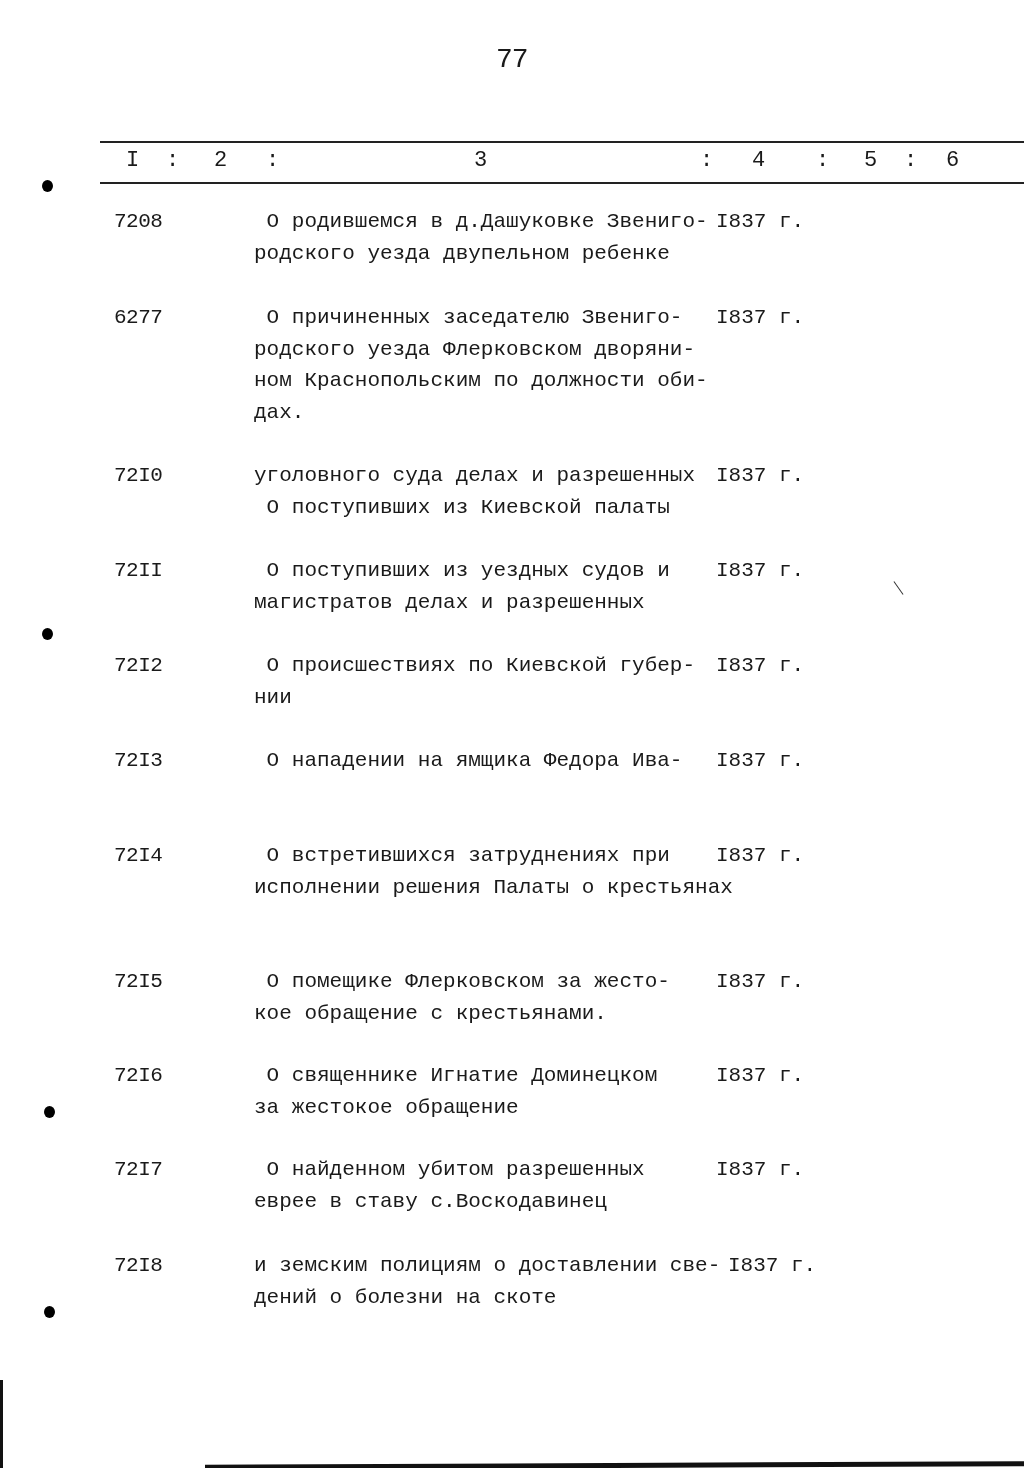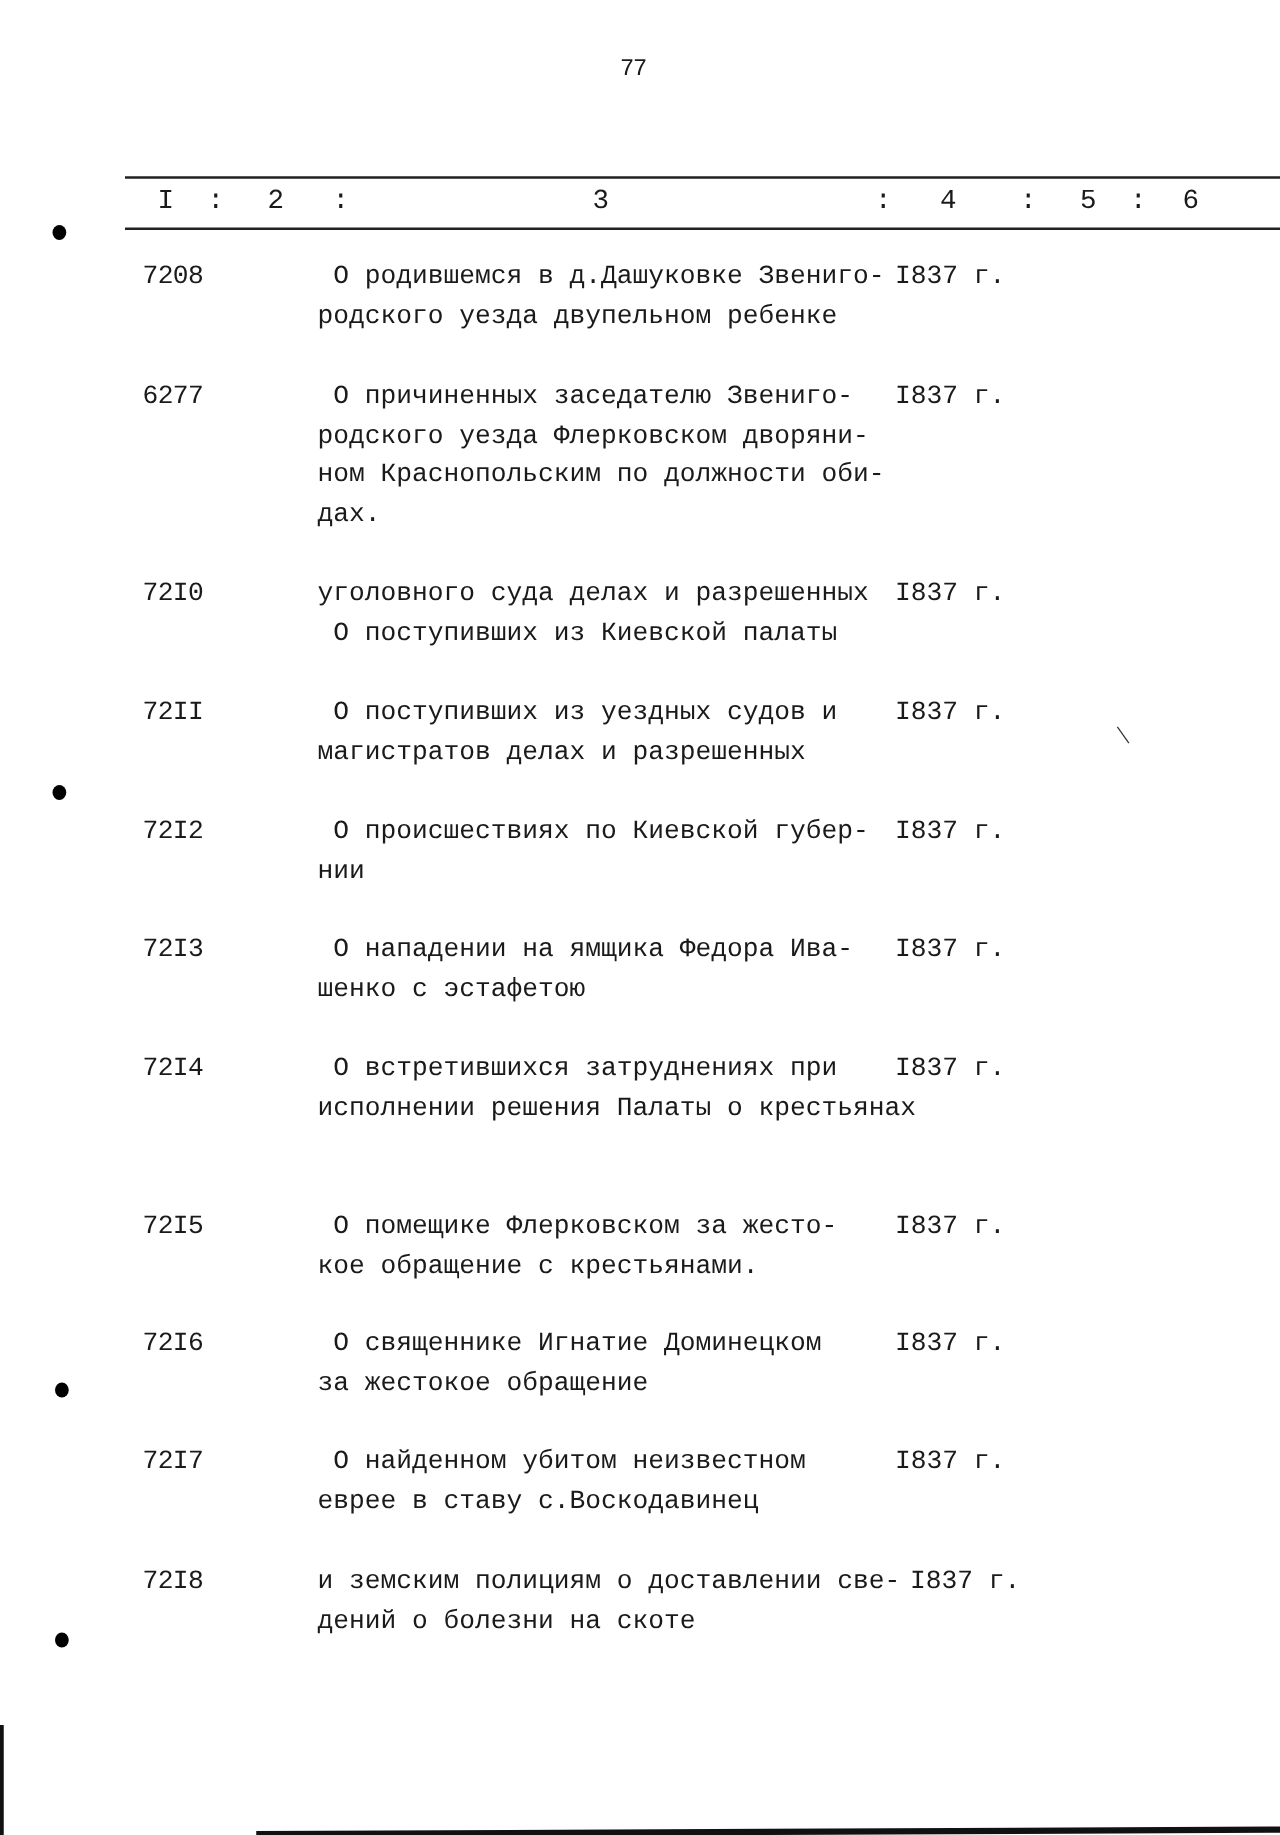--- a/index.html
+++ b/index.html
@@ -3,21 +3,21 @@
 <meta charset="utf-8">
 <style>
   html, body { margin: 0; padding: 0; }
   body {
     width: 1024px; height: 1468px; background: #ffffff; position: relative; overflow: hidden;
     font-family: "Liberation Mono", "DejaVu Sans Mono", monospace; color: #1a1a1a;
   }
   .page { position: absolute; left: 0; top: 0; width: 1024px; height: 1468px; }
   .left-edge { position: absolute; left: 0; top: 1380px; width: 3px; height: 88px; background: #111; }
   .bottom-edge { position: absolute; left: 205px; right: 0; bottom: 0; height: 5px; background: #111; transform: skewY(-0.25deg); }
-  .page-number { position: absolute; left: 496px; top: 44px; font-size: 19px; letter-spacing: -1px; }
+  .page-number { position: absolute; left: 496px; top: 44px; font-size: 28px; letter-spacing: -1px; }
   .rule { position: absolute; left: 100px; width: 932px; height: 2px; background: #222; }
   .rule.top { top: 141px; }
   .rule.bot { top: 182px; }
   .header-row { position: absolute; top: 148px; left: 0; width: 1024px; height: 28px; font-size: 22px; }
   .header-row span { position: absolute; top: 0; }
   .punch-hole { position: absolute; width: 11px; height: 12px; border-radius: 50%; background: #000; }
   .entry { position: absolute; left: 0; width: 1024px; font-size: 21px; line-height: 31.5px; }
   .entry .num { position: absolute; left: 114px; top: 0; letter-spacing: -0.5px; }
   .entry .year { position: absolute; left: 716px; top: 0; white-space: pre; }
   .entry .desc { position: absolute; left: 254px; top: 0; width: 460px; }
@@ -100,21 +100,20 @@
       <div> О происшествиях по Киевской губер-</div>
       <div>нии</div>
     </div>
     <span class="year">I837 г.</span>
   </div>
 
   <div class="entry" style="top:745px">
     <span class="num">72I3</span>
     <div class="desc">
       <div> О нападении на ямщика Федора Ива-</div>
-      <div>шенко с эстафетою</div>
     </div>
     <span class="year">I837 г.</span>
   </div>
 
   <div class="entry" style="top:840px">
     <span class="num">72I4</span>
     <div class="desc">
       <div> О встретившихся затруднениях при</div>
       <div>исполнении решения Палаты о крестьянах</div>
     </div>
@@ -135,21 +134,21 @@
     <div class="desc">
       <div> О священнике Игнатие Доминецком</div>
       <div>за жестокое обращение</div>
     </div>
     <span class="year">I837 г.</span>
   </div>
 
   <div class="entry" style="top:1154px">
     <span class="num">72I7</span>
     <div class="desc">
-      <div> О найденном убитом неизвестном</div>
+      <div> О найденном убитом разрешенных</div>
       <div>еврее в ставу с.Воскодавинец</div>
     </div>
     <span class="year">I837 г.</span>
   </div>
 
   <div class="entry" style="top:1250px">
     <span class="num">72I8</span>
     <div class="desc">
       <div>и земским полициям о доставлении све-</div>
       <div>дений о болезни на скоте</div>

